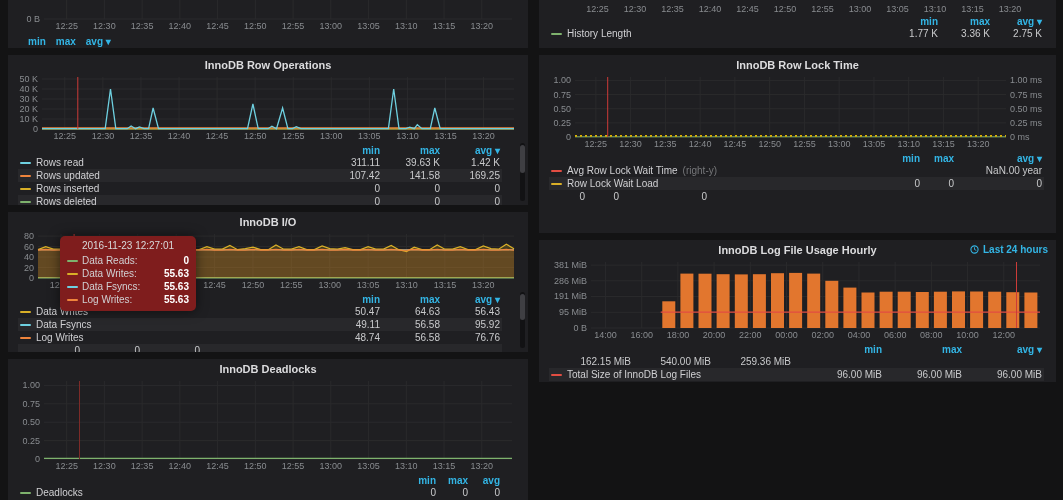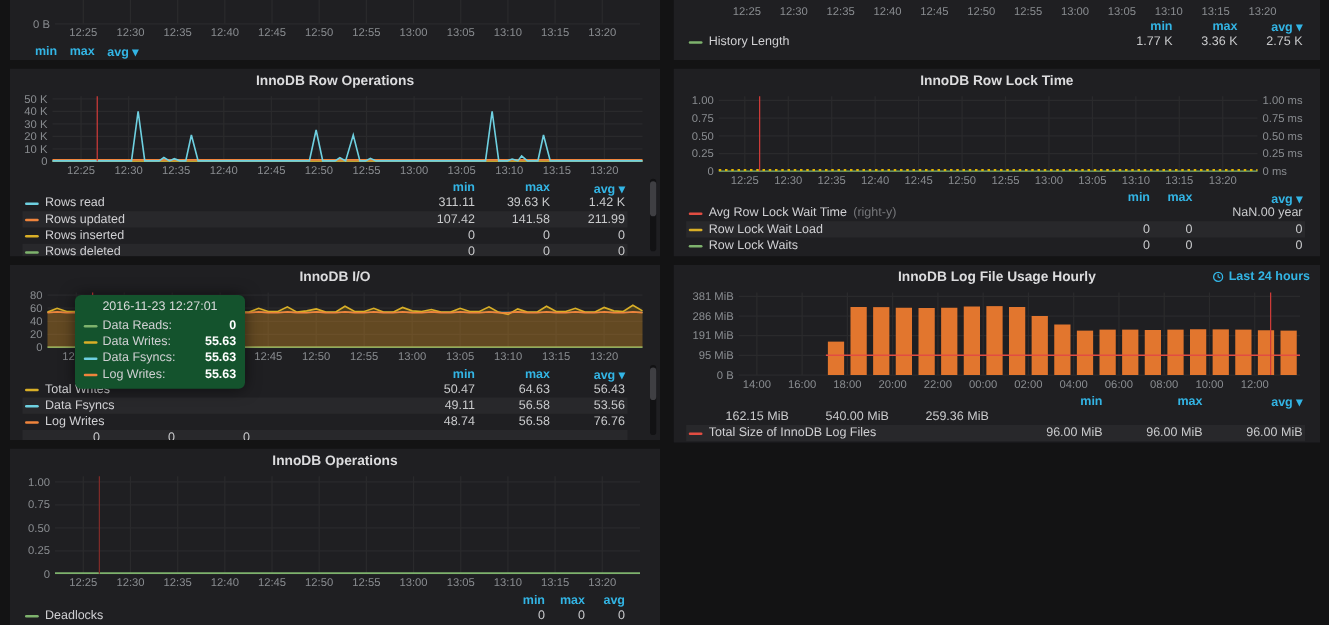--- a/index.html
+++ b/index.html
@@ -39,21 +39,21 @@
   .cols-narrow .lv{width:32px;}
   .cols-hist .lv{width:52px;}
   .legend-inline{display:flex;gap:10px;margin:4px 0 0 20px;color:#33B5E5;font-weight:bold;font-size:10px;}
   .legend-inline span{cursor:pointer;}
   
   .vscroll{position:absolute;width:5px;right:3px;background:#121214;border-radius:3px;}
   .vthumb{position:absolute;left:0;width:5px;background:#3f3f43;border-radius:3px;}
   
   .tooltip{
     position:absolute;left:52px;top:24px;width:122px;
-    background:#14532d;border-radius:5px;padding:4px 7px 5px 7px;
+    background:#7f1d1d;border-radius:5px;padding:4px 7px 5px 7px;
     font-size:10px;color:#d0d0d3;box-shadow:0 0 12px rgba(0,0,0,.55);z-index:5;
   }
   .tt-time{text-align:center;padding-bottom:3px;color:#d8d9da;}
   .tt-row{display:flex;align-items:center;height:13px;}
   .tt-row .sw{margin-right:4px;}
   .tt-name{flex:1;}
   .tt-val{font-weight:bold;color:#ffffff;}
   
   .range{
     position:absolute;right:8px;top:4px;color:#33B5E5;font-size:10px;font-weight:bold;
@@ -166,21 +166,21 @@
             <span class="lv">39.63 K</span>
             <span class="lv">1.42 K</span>
           </div>
           <div class="lrow stripe">
             <span class="lname">
               <span class="sw" style="background: rgb(239, 132, 60);"></span>
               <span>Rows updated</span>
             </span>
             <span class="lv">107.42</span>
             <span class="lv">141.58</span>
-            <span class="lv">211.99</span>
+            <span class="lv">169.25</span>
           </div>
           <div class="lrow">
             <span class="lname">
               <span class="sw" style="background: rgb(217, 175, 39);"></span>
               <span>Rows inserted</span>
             </span>
             <span class="lv">0</span>
             <span class="lv">0</span>
             <span class="lv">0</span>
           </div>
@@ -248,34 +248,34 @@
       <div class="legend cols-norm">
           <div class="lrow lhead">
             <span class="lname"></span>
             <span class="lv">min</span>
             <span class="lv">max</span>
             <span class="lv">avg ▾</span>
           </div>
           <div class="lrow">
             <span class="lname">
               <span class="sw" style="background: rgb(217, 175, 39);"></span>
-              <span>Total Writes</span>
+              <span>Data Writes</span>
             </span>
             <span class="lv">50.47</span>
             <span class="lv">64.63</span>
             <span class="lv">56.43</span>
           </div>
           <div class="lrow stripe">
             <span class="lname">
               <span class="sw" style="background: rgb(110, 208, 224);"></span>
               <span>Data Fsyncs</span>
             </span>
             <span class="lv">49.11</span>
             <span class="lv">56.58</span>
-            <span class="lv">53.56</span>
+            <span class="lv">95.92</span>
           </div>
           <div class="lrow">
             <span class="lname">
               <span class="sw" style="background: rgb(239, 132, 60);"></span>
               <span>Log Writes</span>
             </span>
             <span class="lv">48.74</span>
             <span class="lv">56.58</span>
             <span class="lv">76.76</span>
           </div>
@@ -309,21 +309,21 @@
             <div class="tt-row">
               <span class="sw" style="background: rgb(239, 132, 60);"></span>
               <span class="tt-name">Log Writes:</span>
               <span class="tt-val">55.63</span>
             </div>
           </div>
       </div>
     </section>
 
     <section class="panel" style="height:160px">
-      <h2 class="ptitle">InnoDB Operations</h2>
+      <h2 class="ptitle">InnoDB Deadlocks</h2>
       <div class="chart" style="height:96px"><svg width="508" height="96">
             <line x1="52.64516129032258" x2="52.64516129032258" y1="4" y2="82" stroke="#2a2a2c"></line>
             <text x="52.64516129032258" y="92" fill="#898c90" font-size="9" text-anchor="middle">12:25</text>
             <line x1="90.38709677419354" x2="90.38709677419354" y1="4" y2="82" stroke="#2a2a2c"></line>
             <text x="90.38709677419354" y="92" fill="#898c90" font-size="9" text-anchor="middle">12:30</text>
             <line x1="128.1290322580645" x2="128.1290322580645" y1="4" y2="82" stroke="#2a2a2c"></line>
             <text x="128.1290322580645" y="92" fill="#898c90" font-size="9" text-anchor="middle">12:35</text>
             <line x1="165.8709677419355" x2="165.8709677419355" y1="4" y2="82" stroke="#2a2a2c"></line>
             <text x="165.8709677419355" y="92" fill="#898c90" font-size="9" text-anchor="middle">12:40</text>
             <line x1="203.61290322580646" x2="203.61290322580646" y1="4" y2="82" stroke="#2a2a2c"></line>
@@ -405,21 +405,21 @@
               <span class="sw" style="background: rgb(126, 178, 109);"></span>
               <span>History Length</span>
             </span>
             <span class="lv">1.77 K</span>
             <span class="lv">3.36 K</span>
             <span class="lv">2.75 K</span>
           </div>
         </div>
     </section>
 
-    <section class="panel" style="height:150px">
+    <section class="panel" style="height:178px">
       <h2 class="ptitle">InnoDB Row Lock Time</h2>
       <div class="chart" style="height:78px"><svg width="505" height="78">
             <line x1="50.85483870967742" x2="50.85483870967742" y1="4" y2="64" stroke="#2a2a2c"></line>
             <text x="50.85483870967742" y="74" fill="#898c90" font-size="9" text-anchor="middle">12:25</text>
             <line x1="85.61290322580645" x2="85.61290322580645" y1="4" y2="64" stroke="#2a2a2c"></line>
             <text x="85.61290322580645" y="74" fill="#898c90" font-size="9" text-anchor="middle">12:30</text>
             <line x1="120.37096774193549" x2="120.37096774193549" y1="4" y2="64" stroke="#2a2a2c"></line>
             <text x="120.37096774193549" y="74" fill="#898c90" font-size="9" text-anchor="middle">12:35</text>
             <line x1="155.1290322580645" x2="155.1290322580645" y1="4" y2="64" stroke="#2a2a2c"></line>
             <text x="155.1290322580645" y="74" fill="#898c90" font-size="9" text-anchor="middle">12:40</text>
@@ -478,24 +478,20 @@
           <div class="lrow stripe">
             <span class="lname">
               <span class="sw" style="background: rgb(217, 175, 39);"></span>
               <span>Row Lock Wait Load</span>
             </span>
             <span class="lv">0</span>
             <span class="lv">0</span>
             <span class="lv">0</span>
           </div>
           <div class="lrow">
-            <span class="lname">
-              <span class="sw" style="background: rgb(126, 178, 109);"></span>
-              <span>Row Lock Waits</span>
-            </span>
             <span class="lv">0</span>
             <span class="lv">0</span>
             <span class="lv">0</span>
           </div>
         </div>
     </section>
 
     <section class="panel" style="height:142px">
       <div class="range">
         <svg width="9" height="9" viewBox="0 0 10 10">

